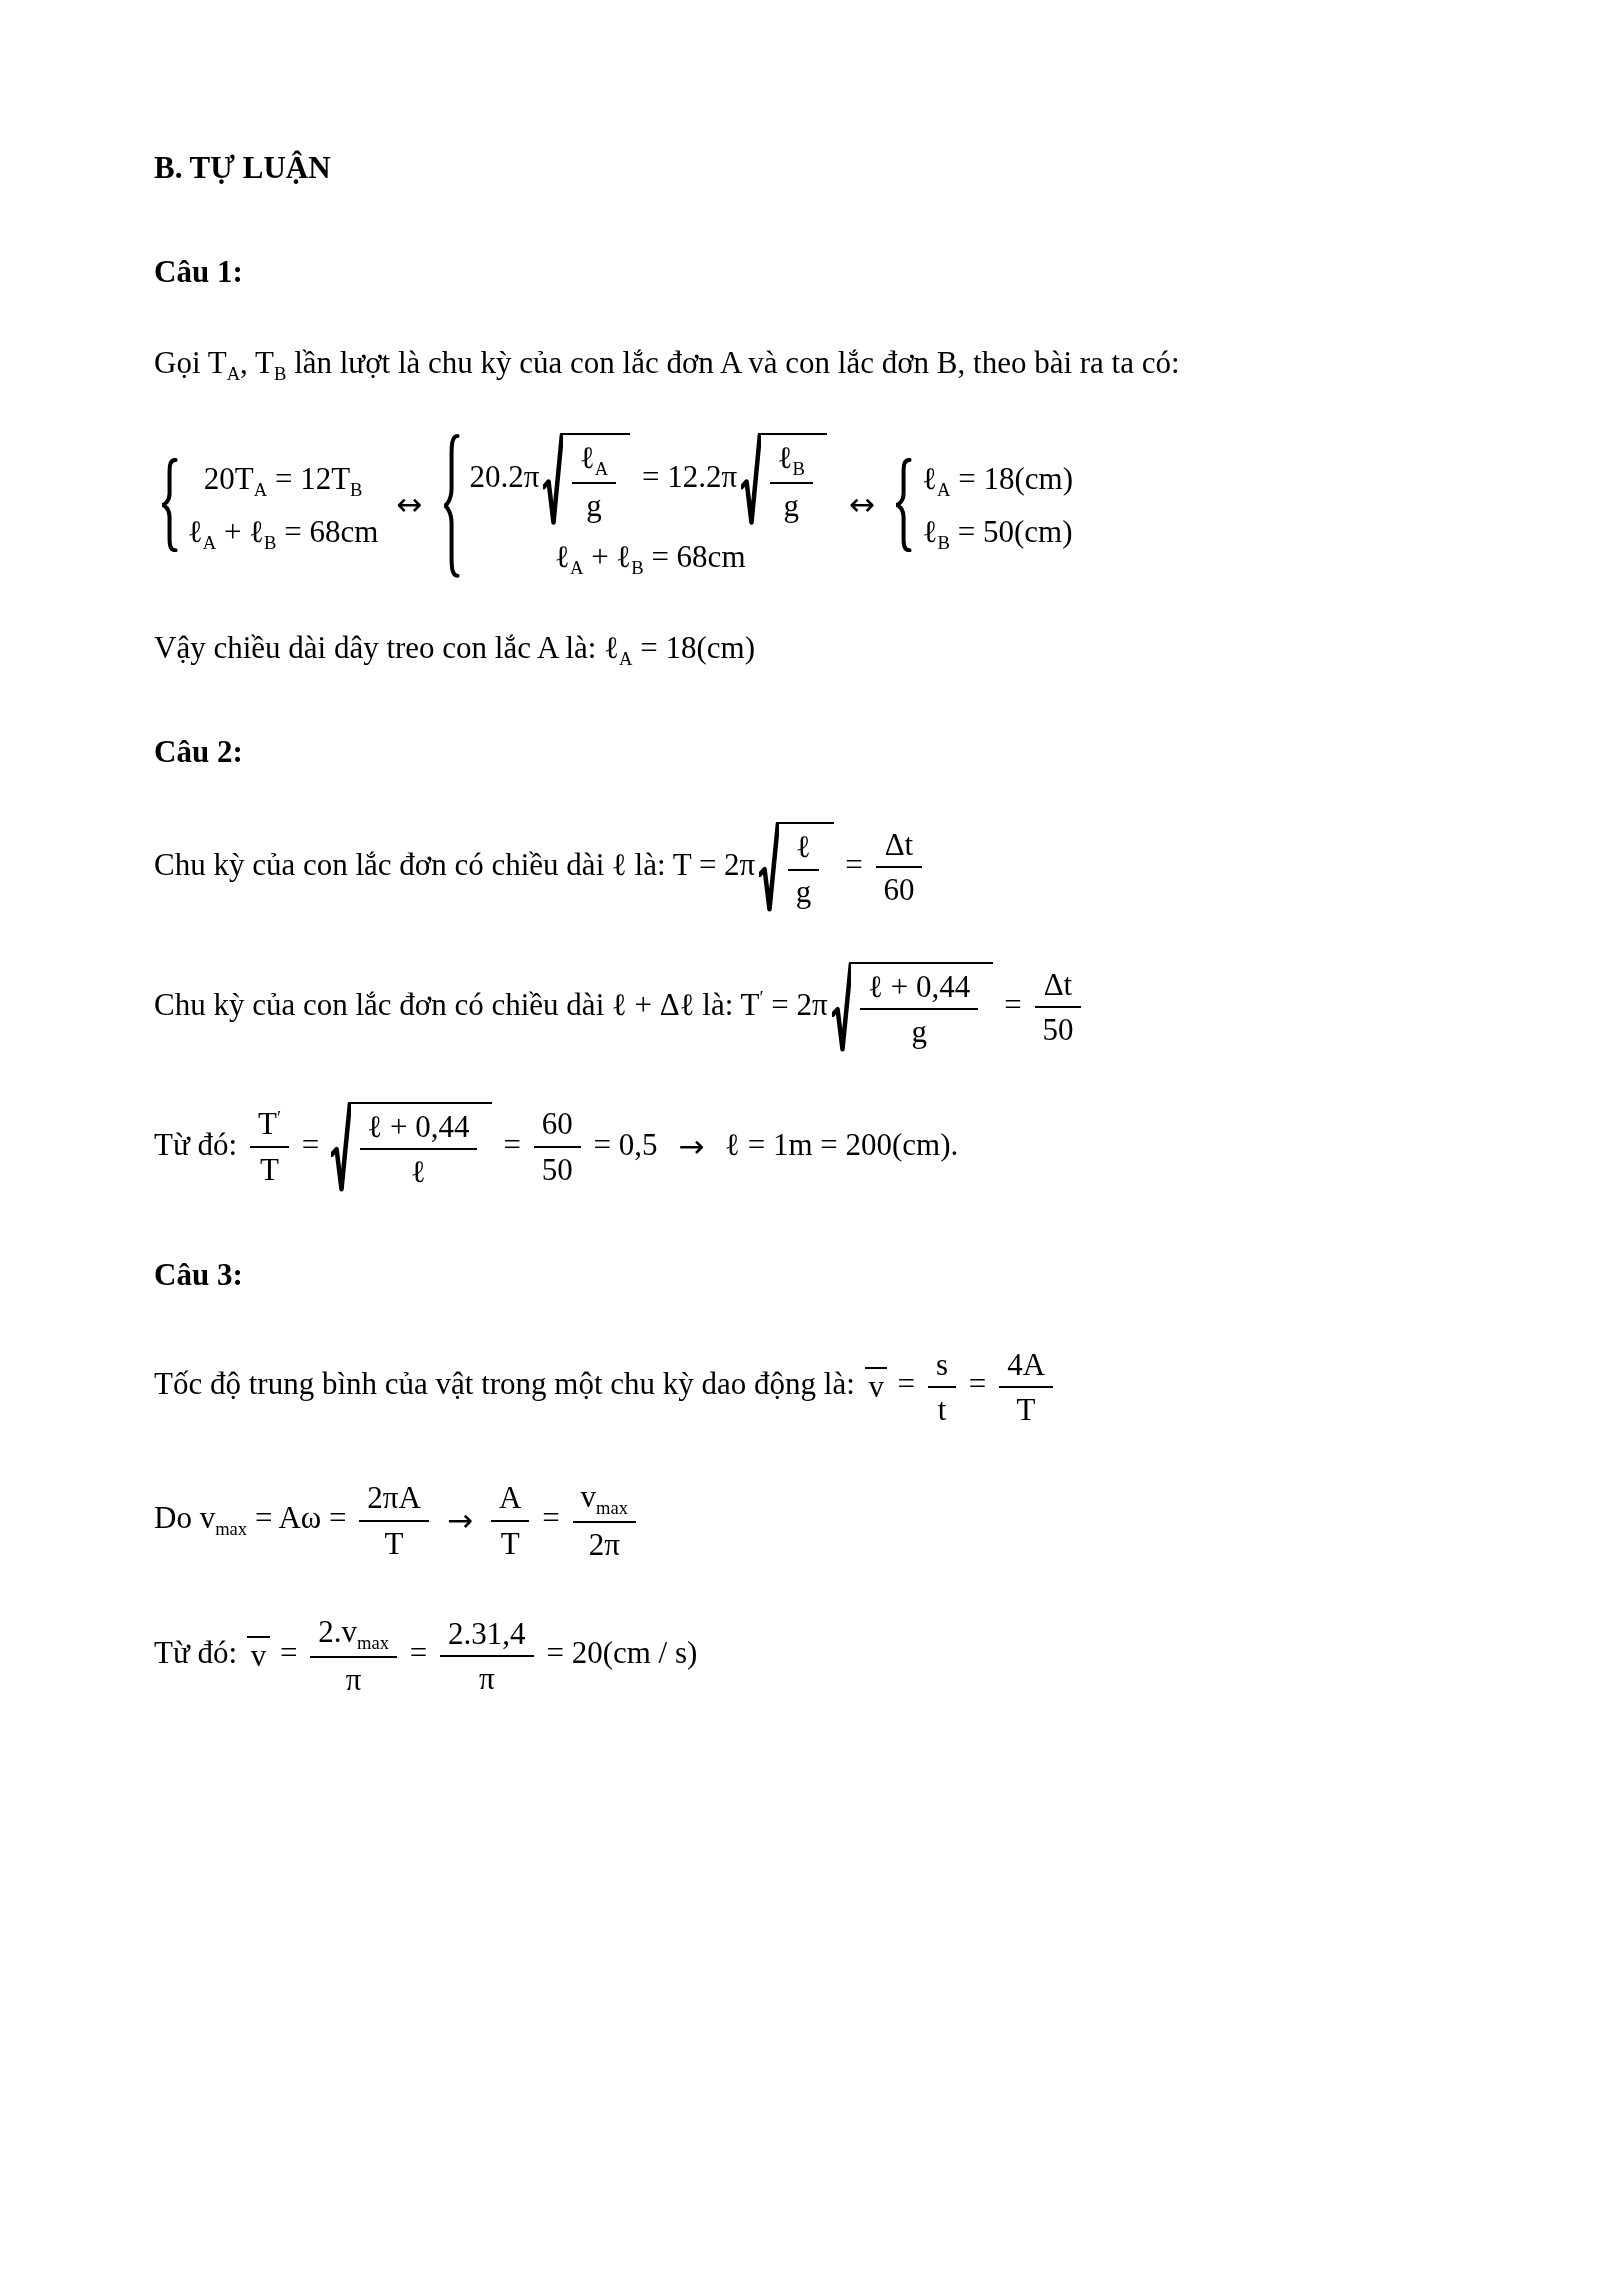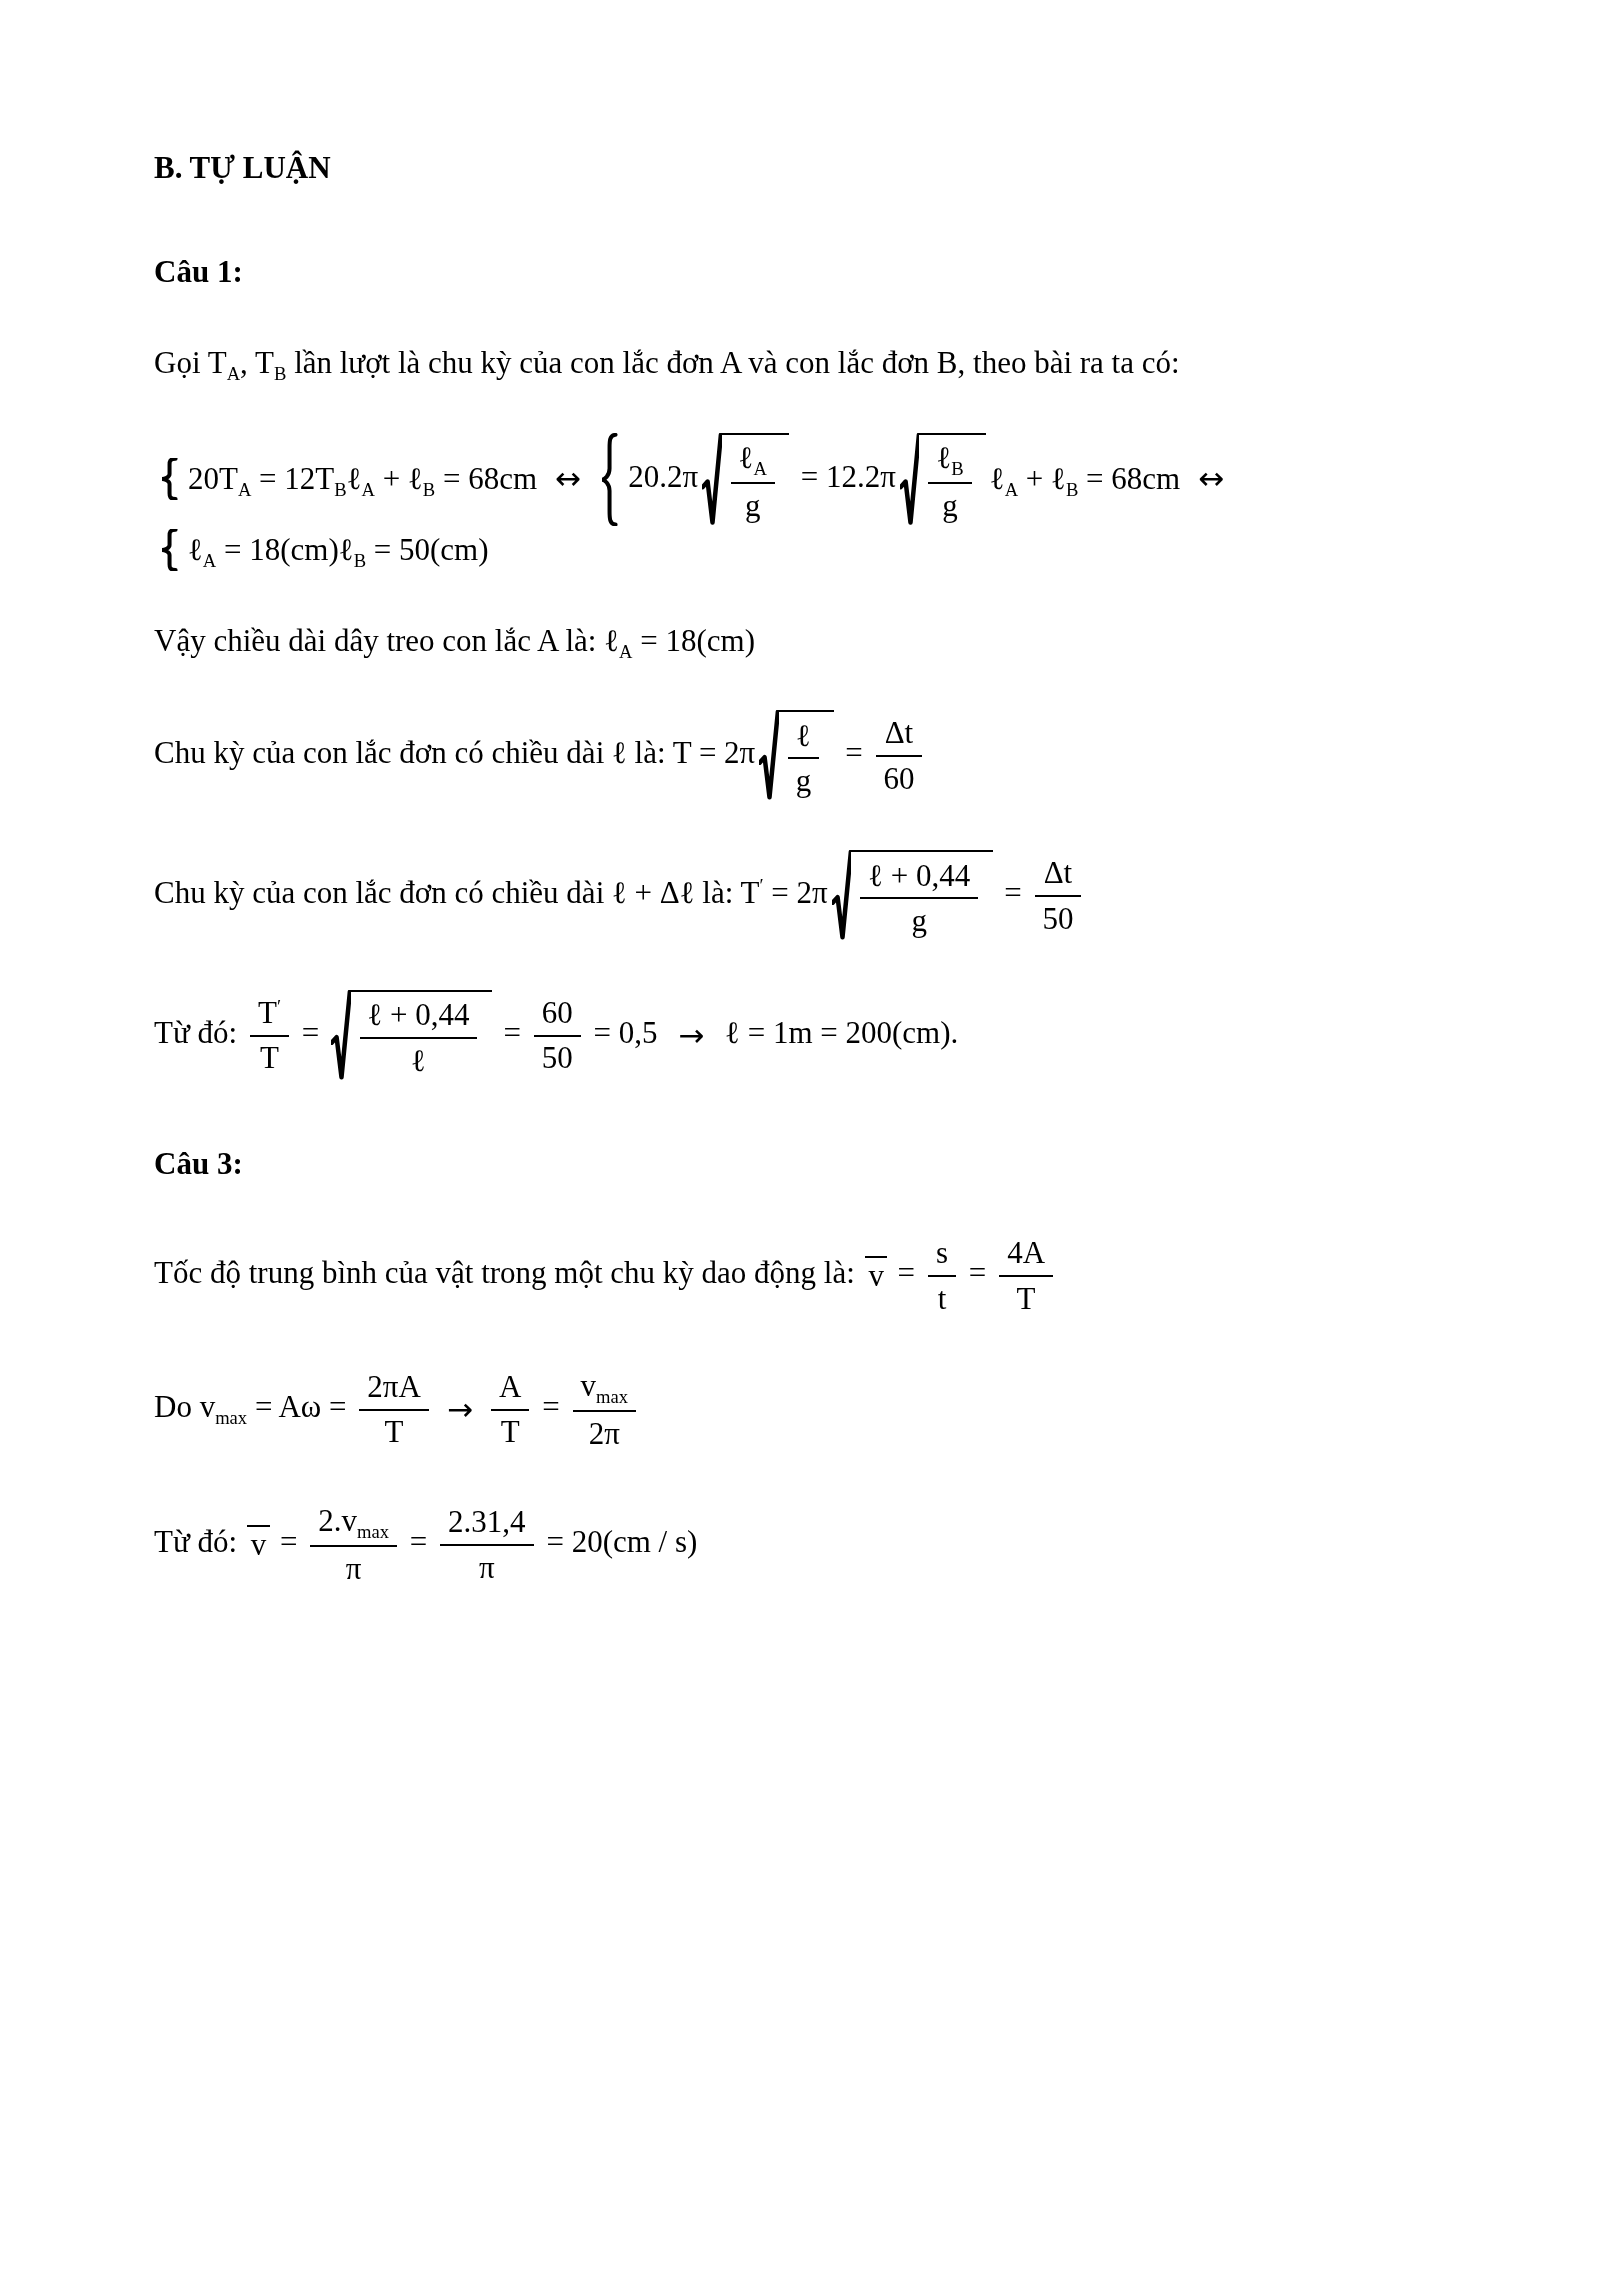--- a/index.html
+++ b/index.html
@@ -51,21 +51,21 @@
   }
 
   .system {
     display: inline-flex;
     align-items: center;
     vertical-align: middle;
     margin: 0 5.2px;
   }
   .system > .brace { align-self: stretch; flex: none; width: 19.6px; position: relative; margin-right: 9.2px; }
   .system > .brace svg { position: absolute; left: 0; top: 0; width: 100%; height: 100%; }
-  .system > .rows { display: flex; flex-direction: row; align-items: center; row-gap: 10.5px; }
+  .system > .rows { display: flex; flex-direction: column; align-items: center; row-gap: 10.5px; }
   .system .row { display: block; text-align: center; white-space: pre-wrap; }
 
   .arrow {
     display: inline-block;
     vertical-align: middle;
     margin: 0 13px;
     font-family: "DejaVu Sans", "DejaVu Serif", serif;
   }
 
   .overbar {
@@ -116,20 +116,21 @@
             <path d="M22 2 C14 2 14 9 14 16 L14 38 C14 46 7 50 4 50 C7 50 14 54 14 62 L14 84 C14 91 14 98 22 98" fill="none" stroke="#000" stroke-width="4" stroke-linecap="round" vector-effect="non-scaling-stroke"></path>
           </svg>
         </span>
         <span class="rows">
           <span class="row"><span class="txt">ℓ</span><span class="sub">A</span><span class="txt"> = 18(cm)</span></span>
           <span class="row"><span class="txt">ℓ</span><span class="sub">B</span><span class="txt"> = 50(cm)</span></span>
         </span>
       </span></p>
   <p class="eqline"><span class="txt">Vậy chiều dài dây treo con lắc A là: ℓ</span><span class="sub">A</span><span class="txt"> = 18(cm)</span></p>
 
+  <p class="heading">Câu 2:</p>
   <p class="eqline"><span class="txt">Chu kỳ của con lắc đơn có chiều dài ℓ là: T = 2π</span><span class="sqrt">
         <span class="sign">
           <svg viewBox="0 0 28 100" preserveAspectRatio="none">
             <path d="M1 58 L8 52 L15 96 L27 2" fill="none" stroke="#000" stroke-width="4.5" stroke-linejoin="round" stroke-linecap="round" vector-effect="non-scaling-stroke"></path>
           </svg>
         </span>
         <span class="sbody">
           <span class="frac">
             <span class="num"><span class="txt">ℓ</span></span>
             <span class="den"><span class="txt">g</span></span>

